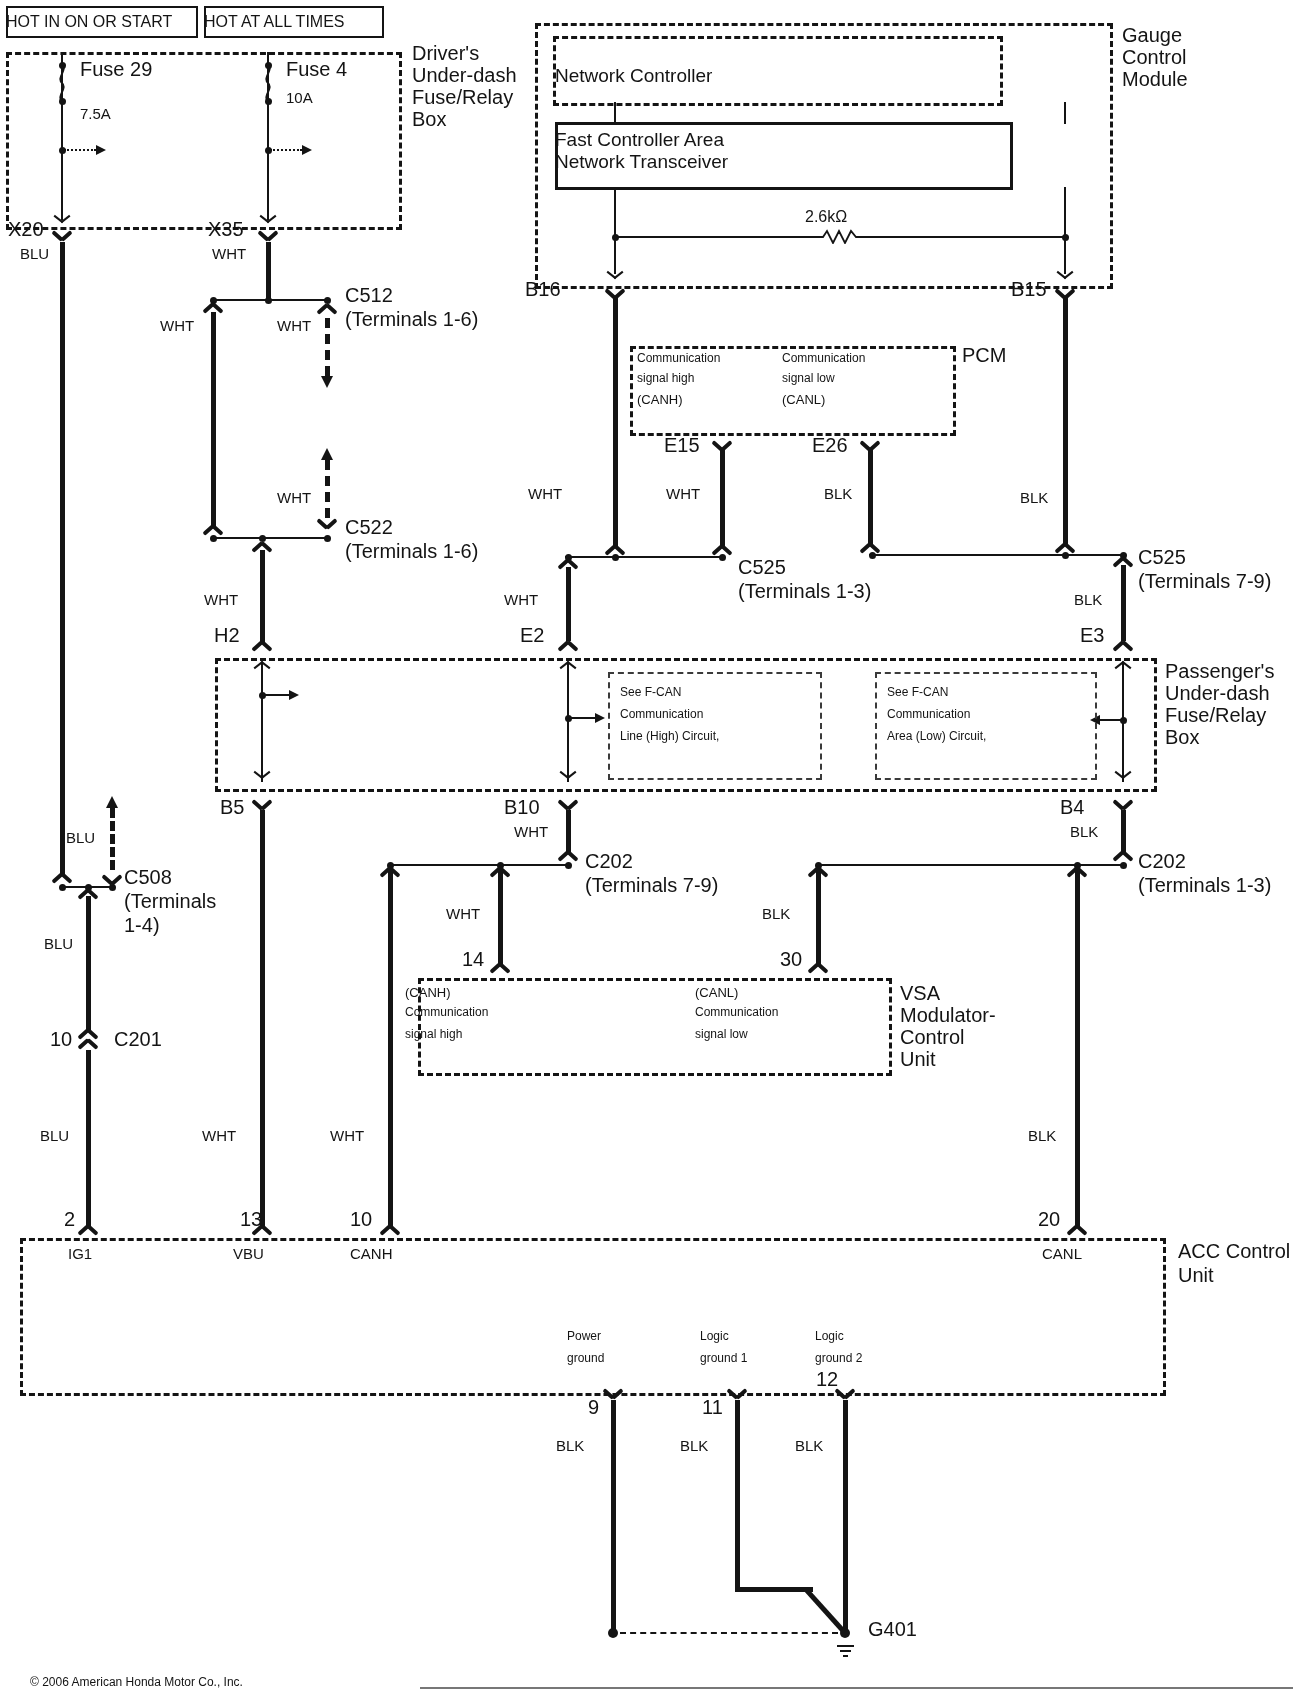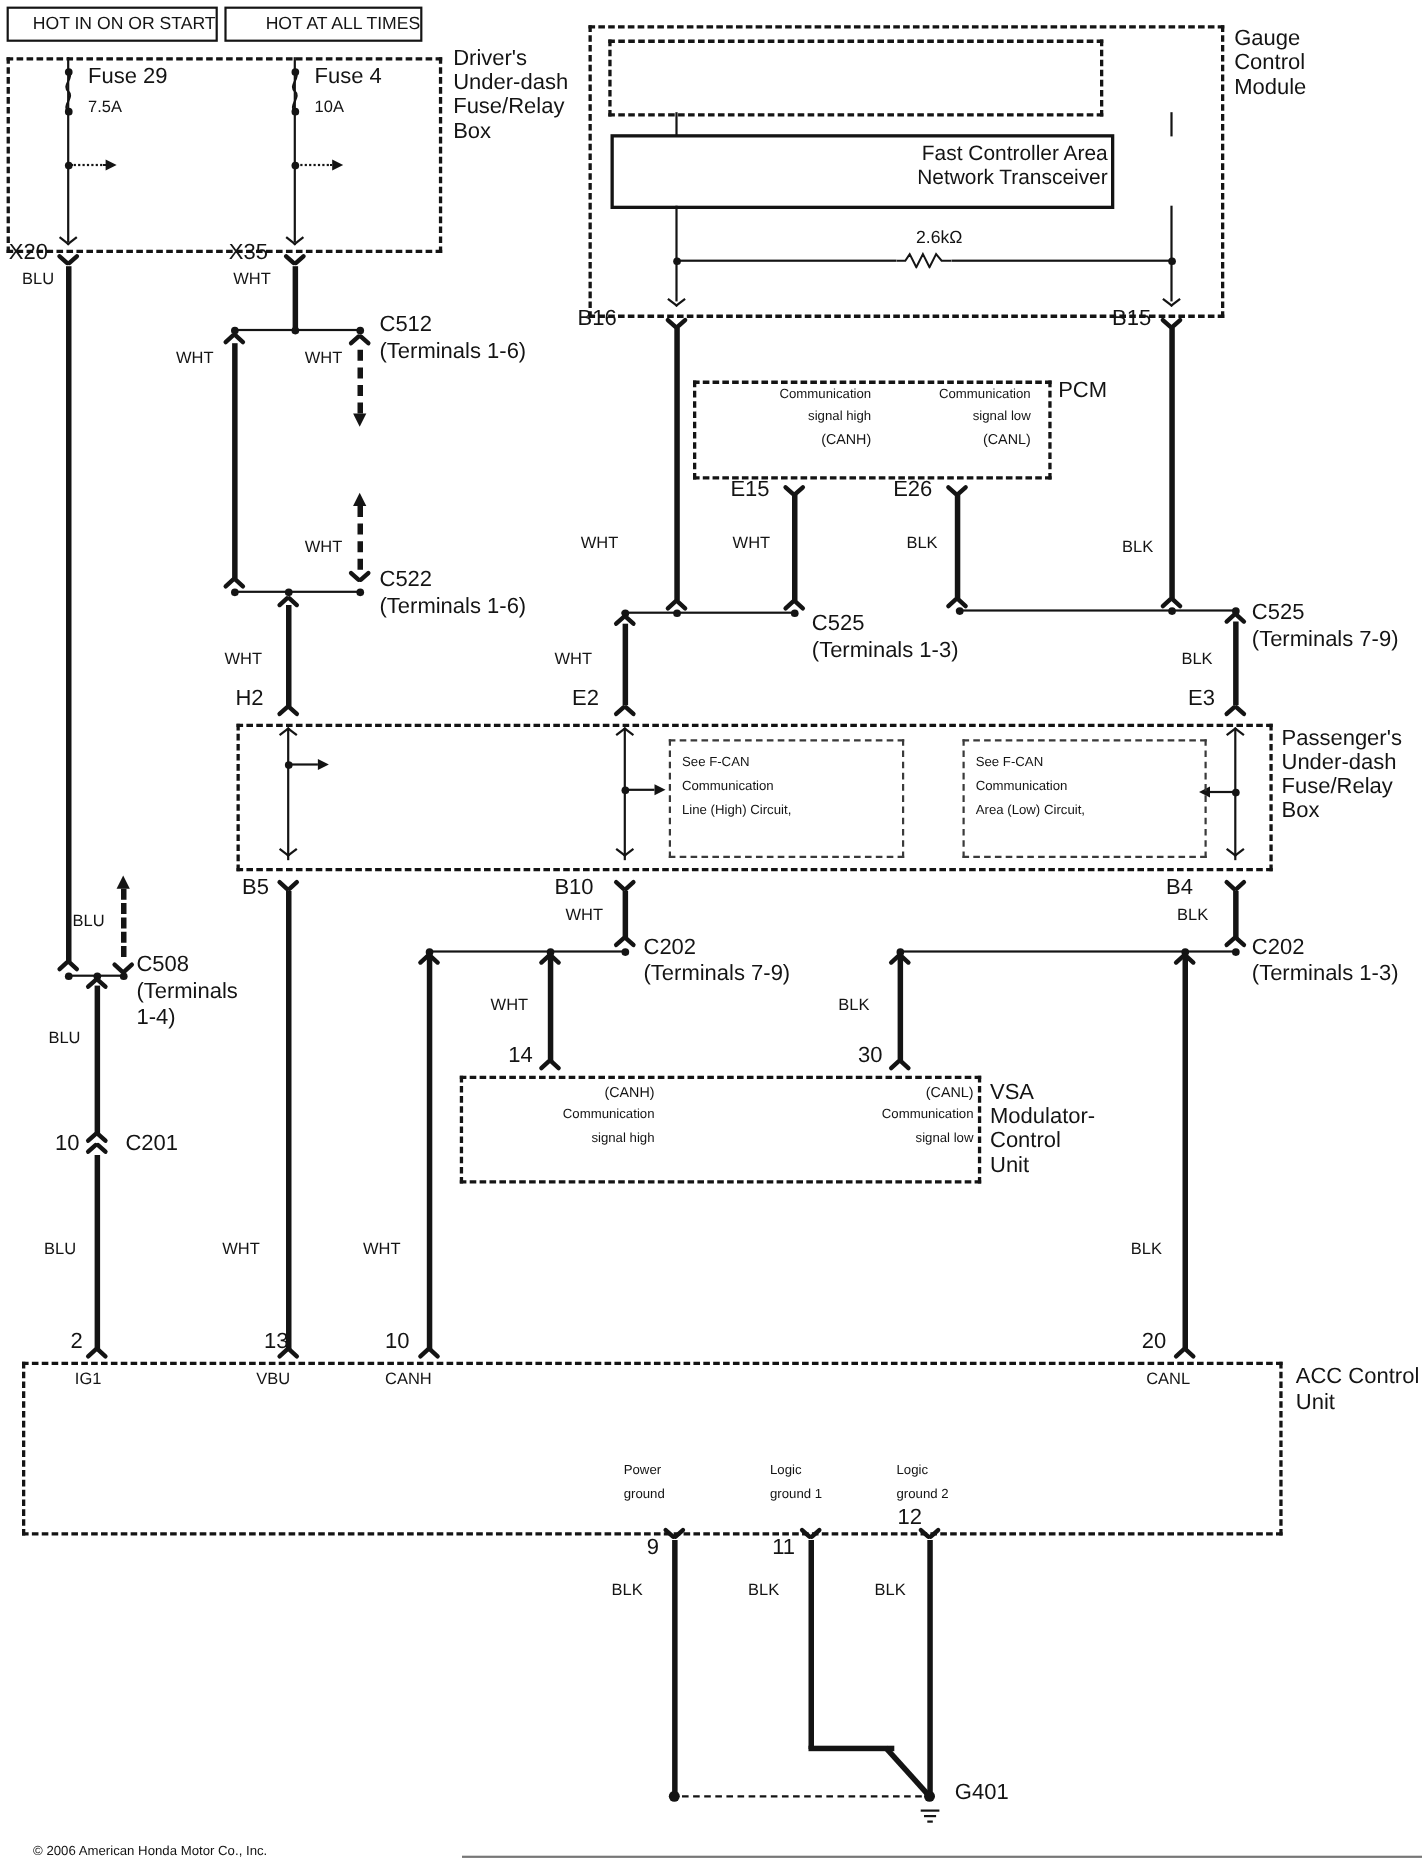--- a/index.html
+++ b/index.html
@@ -1,21 +1,21 @@
 <!DOCTYPE html>
 <html><head>
 <meta charset="utf-8">
 <style>
   html,body{margin:0;padding:0;background:#fff;}
   #canvas{position:relative;width:1293px;height:1691px;background:#fff;overflow:hidden;
           font-family:"Liberation Sans",sans-serif;color:#141414;}
   .t{position:absolute;white-space:nowrap;color:#141414;line-height:1.1;}
   .t13{font-size:13px}.t15{font-size:15px}.t16{font-size:16px}.t17{font-size:12px}
   .t19{font-size:19px}.t20{font-size:20px}
-  .ctr{text-align:right;white-space:nowrap}
+  .ctr{text-align:left;white-space:nowrap}
   .w{position:absolute;background:#141414;}
   .tl{position:absolute;background:#141414;height:2px;}
   .tlv{position:absolute;background:#141414;width:2px;}
   .dotl{position:absolute;height:0;border-top:2px dotted #141414;}
   .gdash{position:absolute;height:0;border-top:2px dashed #141414;}
   .dot{position:absolute;width:7px;height:7px;border-radius:50%;background:#141414;margin-left:-3.5px;margin-top:-3.5px;}
   .dotbig{width:10px;height:10px;margin-left:-5px;margin-top:-5px;}
   .dbox{position:absolute;border:3px dashed #141414;}
   .dbox2{position:absolute;border:2px dashed #3a3a3a;}
   .sbox{position:absolute;border:3px solid #141414;}
@@ -51,21 +51,21 @@
   <div class="t t20" style="left:412px;top:86px">Fuse/Relay</div>
   <div class="t t20" style="left:412px;top:108px">Box</div>
 
   <div class="tlv" style="left:61px;top:52px;height:168px"></div>
   <svg style="position:absolute;left:57px;top:64px" width="10" height="38">
       <path d="M5 0 C 11 7, -1 13, 5 19 C 11 25, -1 31, 5 38" fill="none" stroke="#141414" stroke-width="1.8"></path>
     </svg>
   <div class="dot" style="left:62px;top:65px"></div>
   <div class="dot" style="left:62px;top:101px"></div>
   <div class="t t20" style="left:80px;top:58px">Fuse 29</div>
-  <div class="t t15" style="left:80px;top:90px">7.5A</div>
+  <div class="t t15" style="left:80px;top:106px">7.5A</div>
   <div class="dot" style="left:62px;top:150px"></div>
   <div class="dotl" style="left:64px;top:149px;width:32px"></div>
   <div class="tri r" style="left:96px;top:145px"></div>
   <div class="ah v" style="left:62px;top:214px"></div>
 
   <div class="tlv" style="left:267px;top:52px;height:168px"></div>
   <svg style="position:absolute;left:263px;top:64px" width="10" height="38">
       <path d="M5 0 C 11 7, -1 13, 5 19 C 11 25, -1 31, 5 38" fill="none" stroke="#141414" stroke-width="1.8"></path>
     </svg>
   <div class="dot" style="left:268px;top:65px"></div>
@@ -116,20 +116,21 @@
   <div class="w" style="left:259.5px;top:550px;width:5px;height:92px"></div>
   <div class="t t15" style="left:204px;top:592px">WHT</div>
   <div class="t t20" style="left:214px;top:624px">H2</div>
   <div class="pin l" style="left:262px;top:640px"></div>
 
   <div class="dbox" style="left:535px;top:23px;width:572px;height:260px"></div>
   <div class="t t20" style="left:1122px;top:24px">Gauge</div>
   <div class="t t20" style="left:1122px;top:46px">Control</div>
   <div class="t t20" style="left:1122px;top:68px">Module</div>
   <div class="dbox" style="left:553px;top:36px;width:444px;height:64px"></div>
+  <div class="t t19 ctr" style="left:555px;top:66px;width:444px">Network Controller</div>
   <div class="tlv" style="left:614px;top:102px;height:22px"></div>
   <div class="tlv" style="left:1064px;top:102px;height:22px"></div>
   <div class="sbox" style="left:555px;top:122px;width:452px;height:62px"></div>
   <div class="t t19 ctr" style="left:555px;top:152px;width:452px">Network Transceiver</div>
   <div class="t t19 ctr" style="left:555px;top:130px;width:452px">Fast Controller Area</div>
   <div class="tlv" style="left:614px;top:187px;height:87px"></div>
   <div class="tlv" style="left:1064px;top:187px;height:87px"></div>
   <div class="t t16 ctr" style="left:805px;top:208px;width:70px">2.6kΩ</div>
   <div class="tl" style="left:615px;top:236px;width:450px"></div>
   <svg style="position:absolute;left:815px;top:229px;background:#fff" width="50" height="15">

